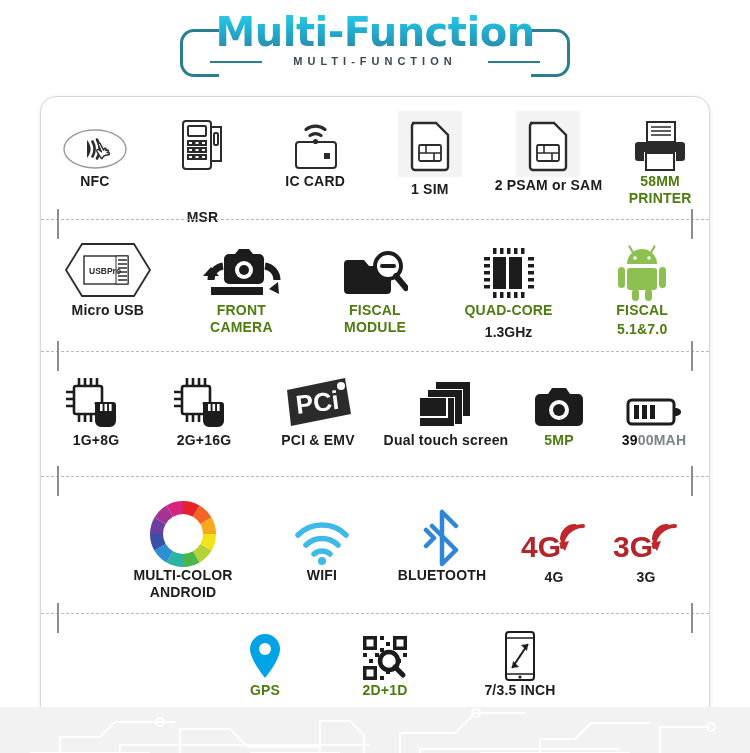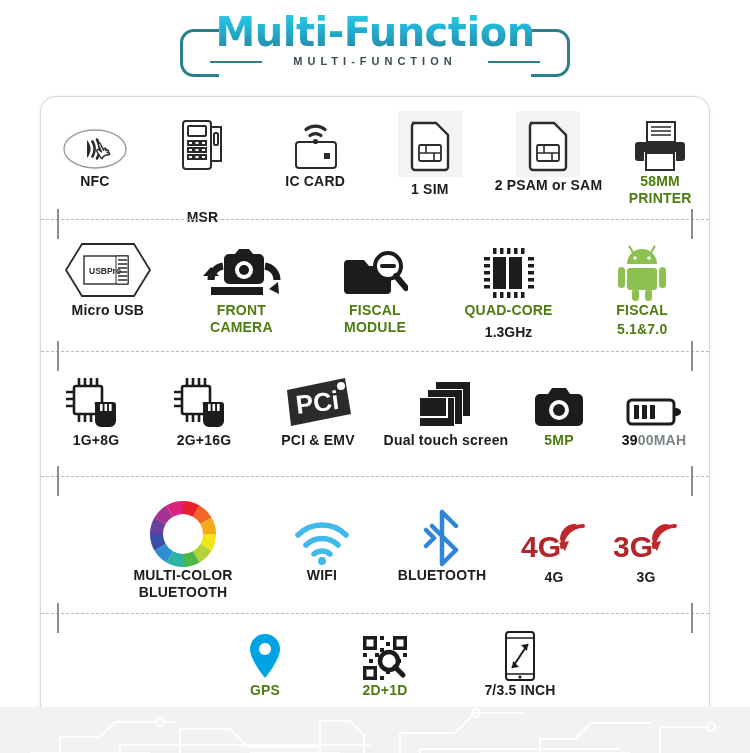--- a/index.html
+++ b/index.html
@@ -433,21 +433,21 @@
               <path d="M0-26.5A26.5 26.5 0 0 1 13.25-22.95" stroke="#2b8fd1" transform="rotate(210)"></path>
               <path d="M0-26.5A26.5 26.5 0 0 1 13.25-22.95" stroke="#3a4fa8" transform="rotate(240)"></path>
               <path d="M0-26.5A26.5 26.5 0 0 1 13.25-22.95" stroke="#6b3f9e" transform="rotate(270)"></path>
               <path d="M0-26.5A26.5 26.5 0 0 1 13.25-22.95" stroke="#a43394" transform="rotate(300)"></path>
               <path d="M0-26.5A26.5 26.5 0 0 1 13.25-22.95" stroke="#d8227c" transform="rotate(330)"></path>
             </g>
           </g>
         </svg>
       </div>
       <div class="lbl">MULTI-COLOR
-BLUETOOTH</div>
+ANDROID</div>
     </div>
 
     <div class="cell" style="width:108px;">
       <div class="icon-wrap" style="height:72px;">
         <svg width="58" height="48" viewBox="0 0 58 48">
           <g fill="none" stroke="#3fb9e8" stroke-width="5.5" stroke-linecap="round">
             <path d="M5 16a34 34 0 0 1 48 0"></path>
             <path d="M13 26a23 23 0 0 1 32 0"></path>
             <path d="M21 35a12 12 0 0 1 16 0"></path>
           </g>

